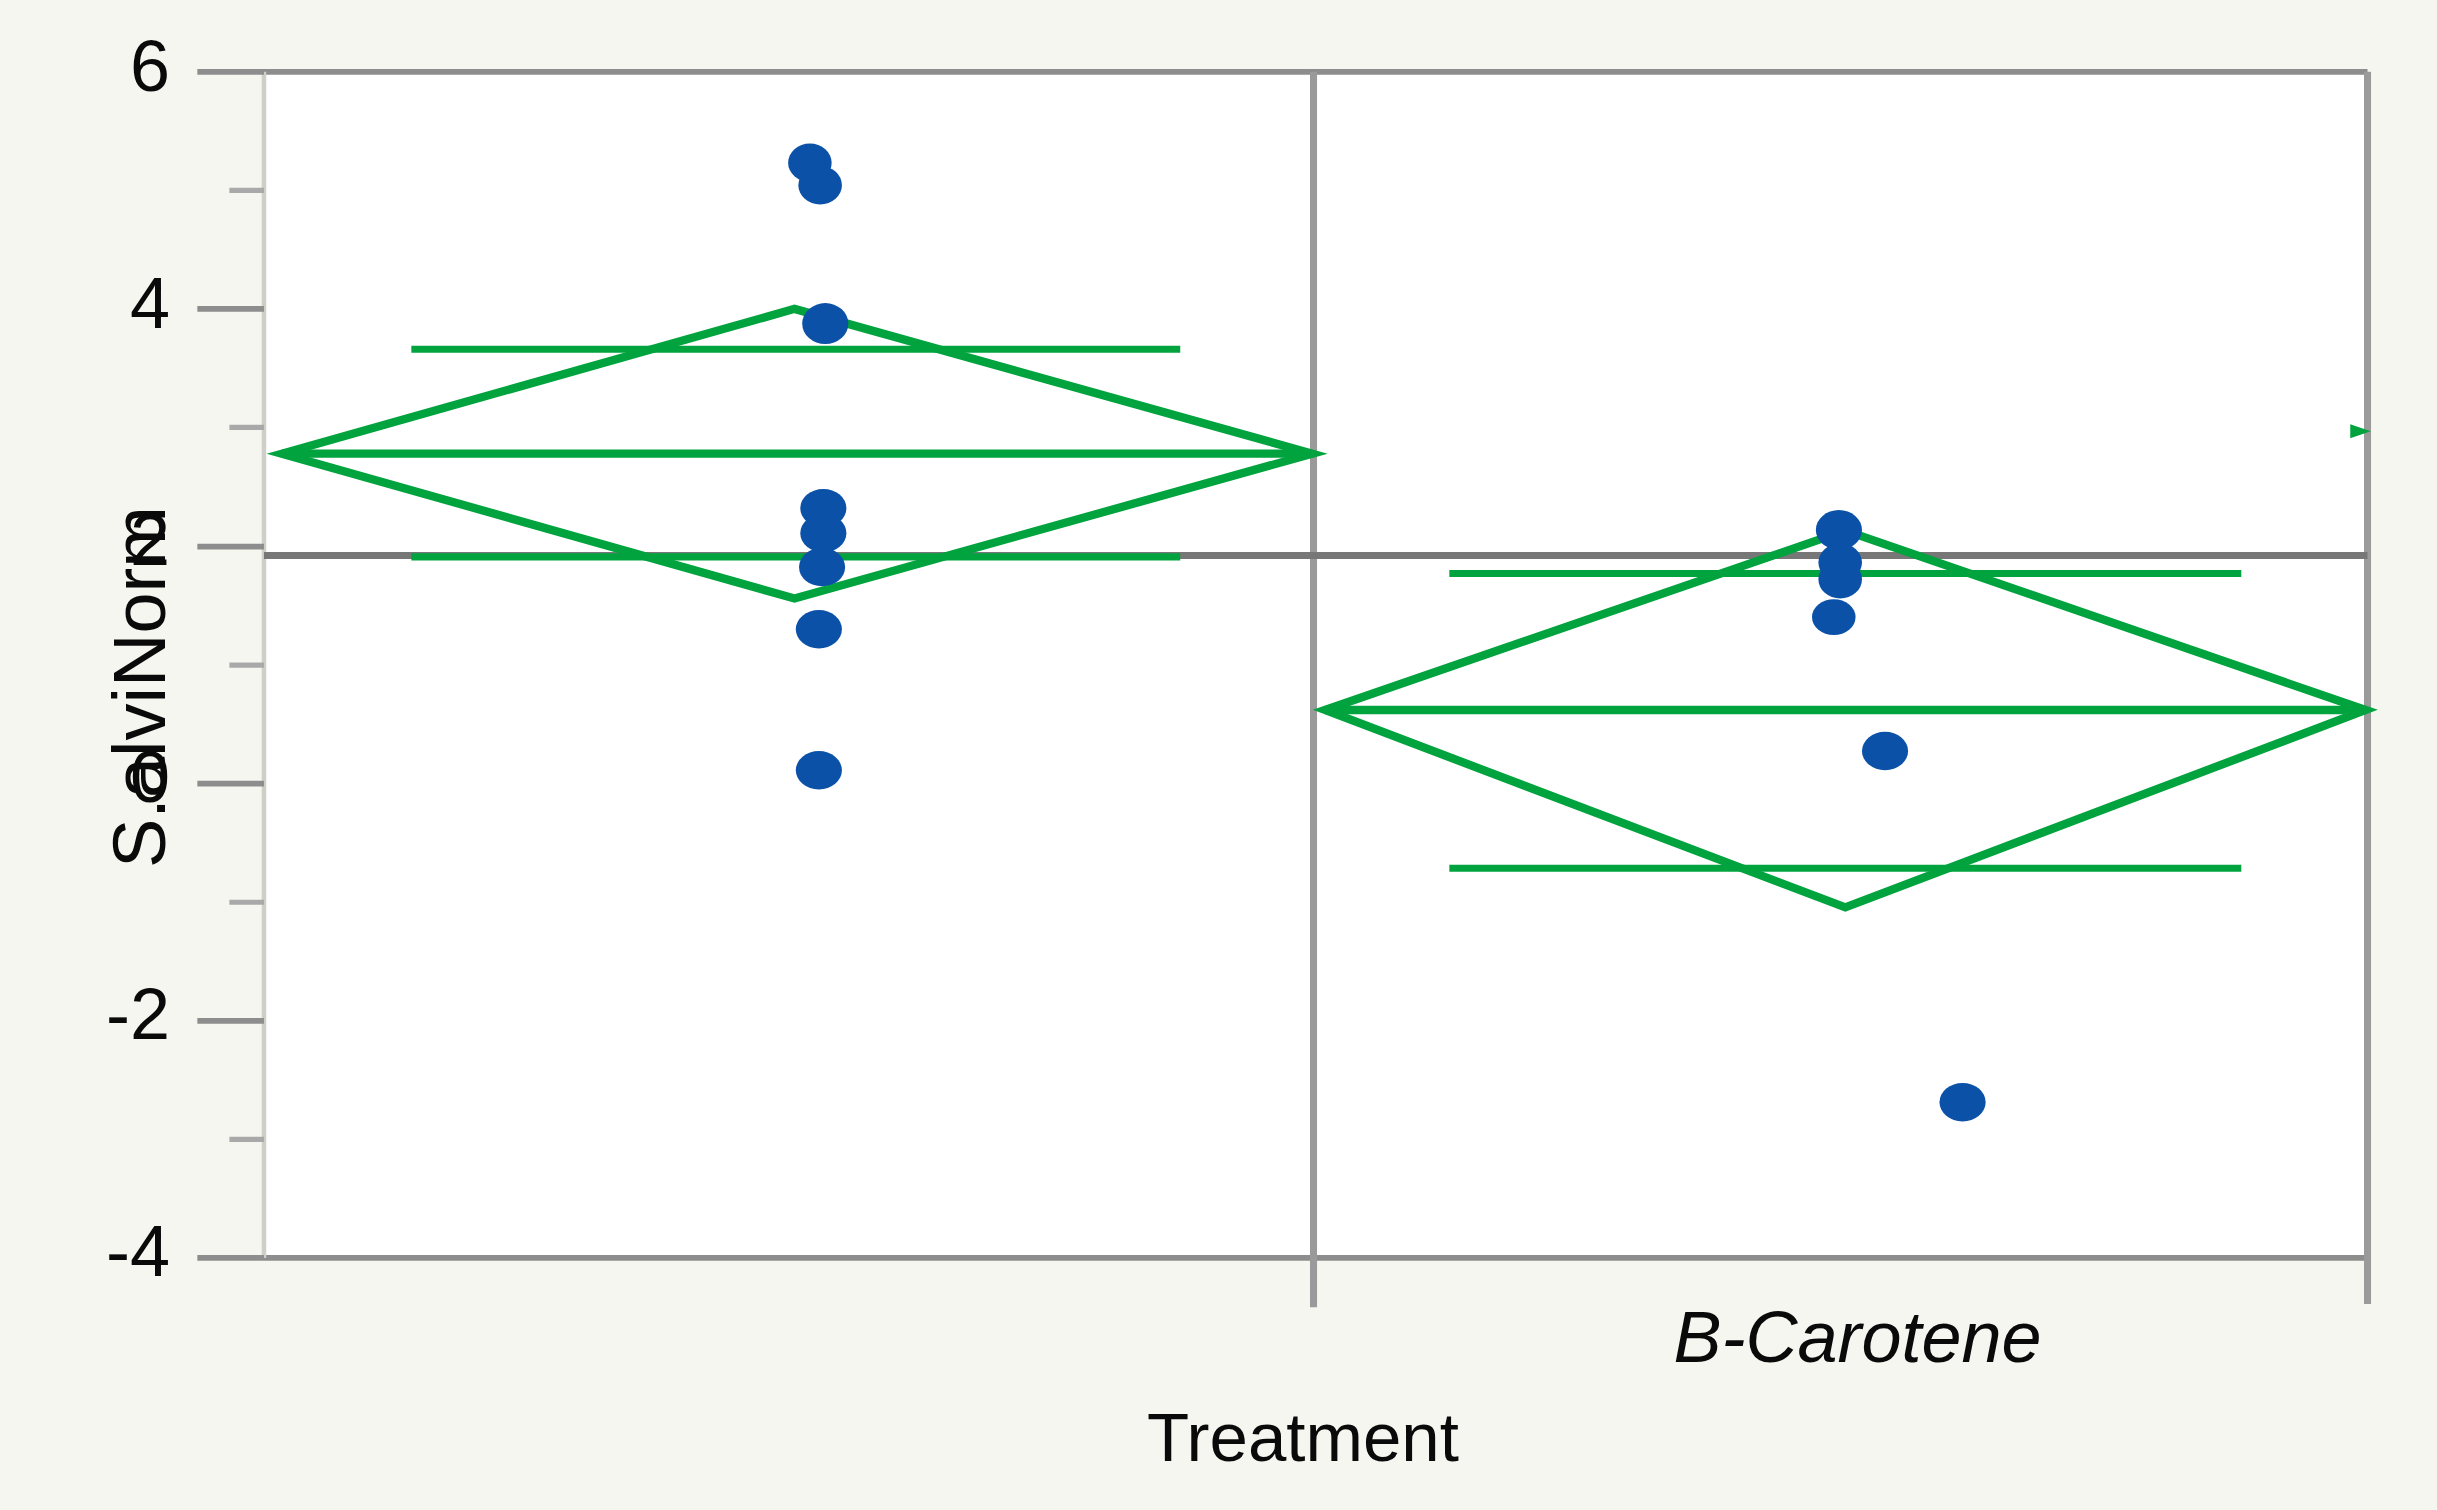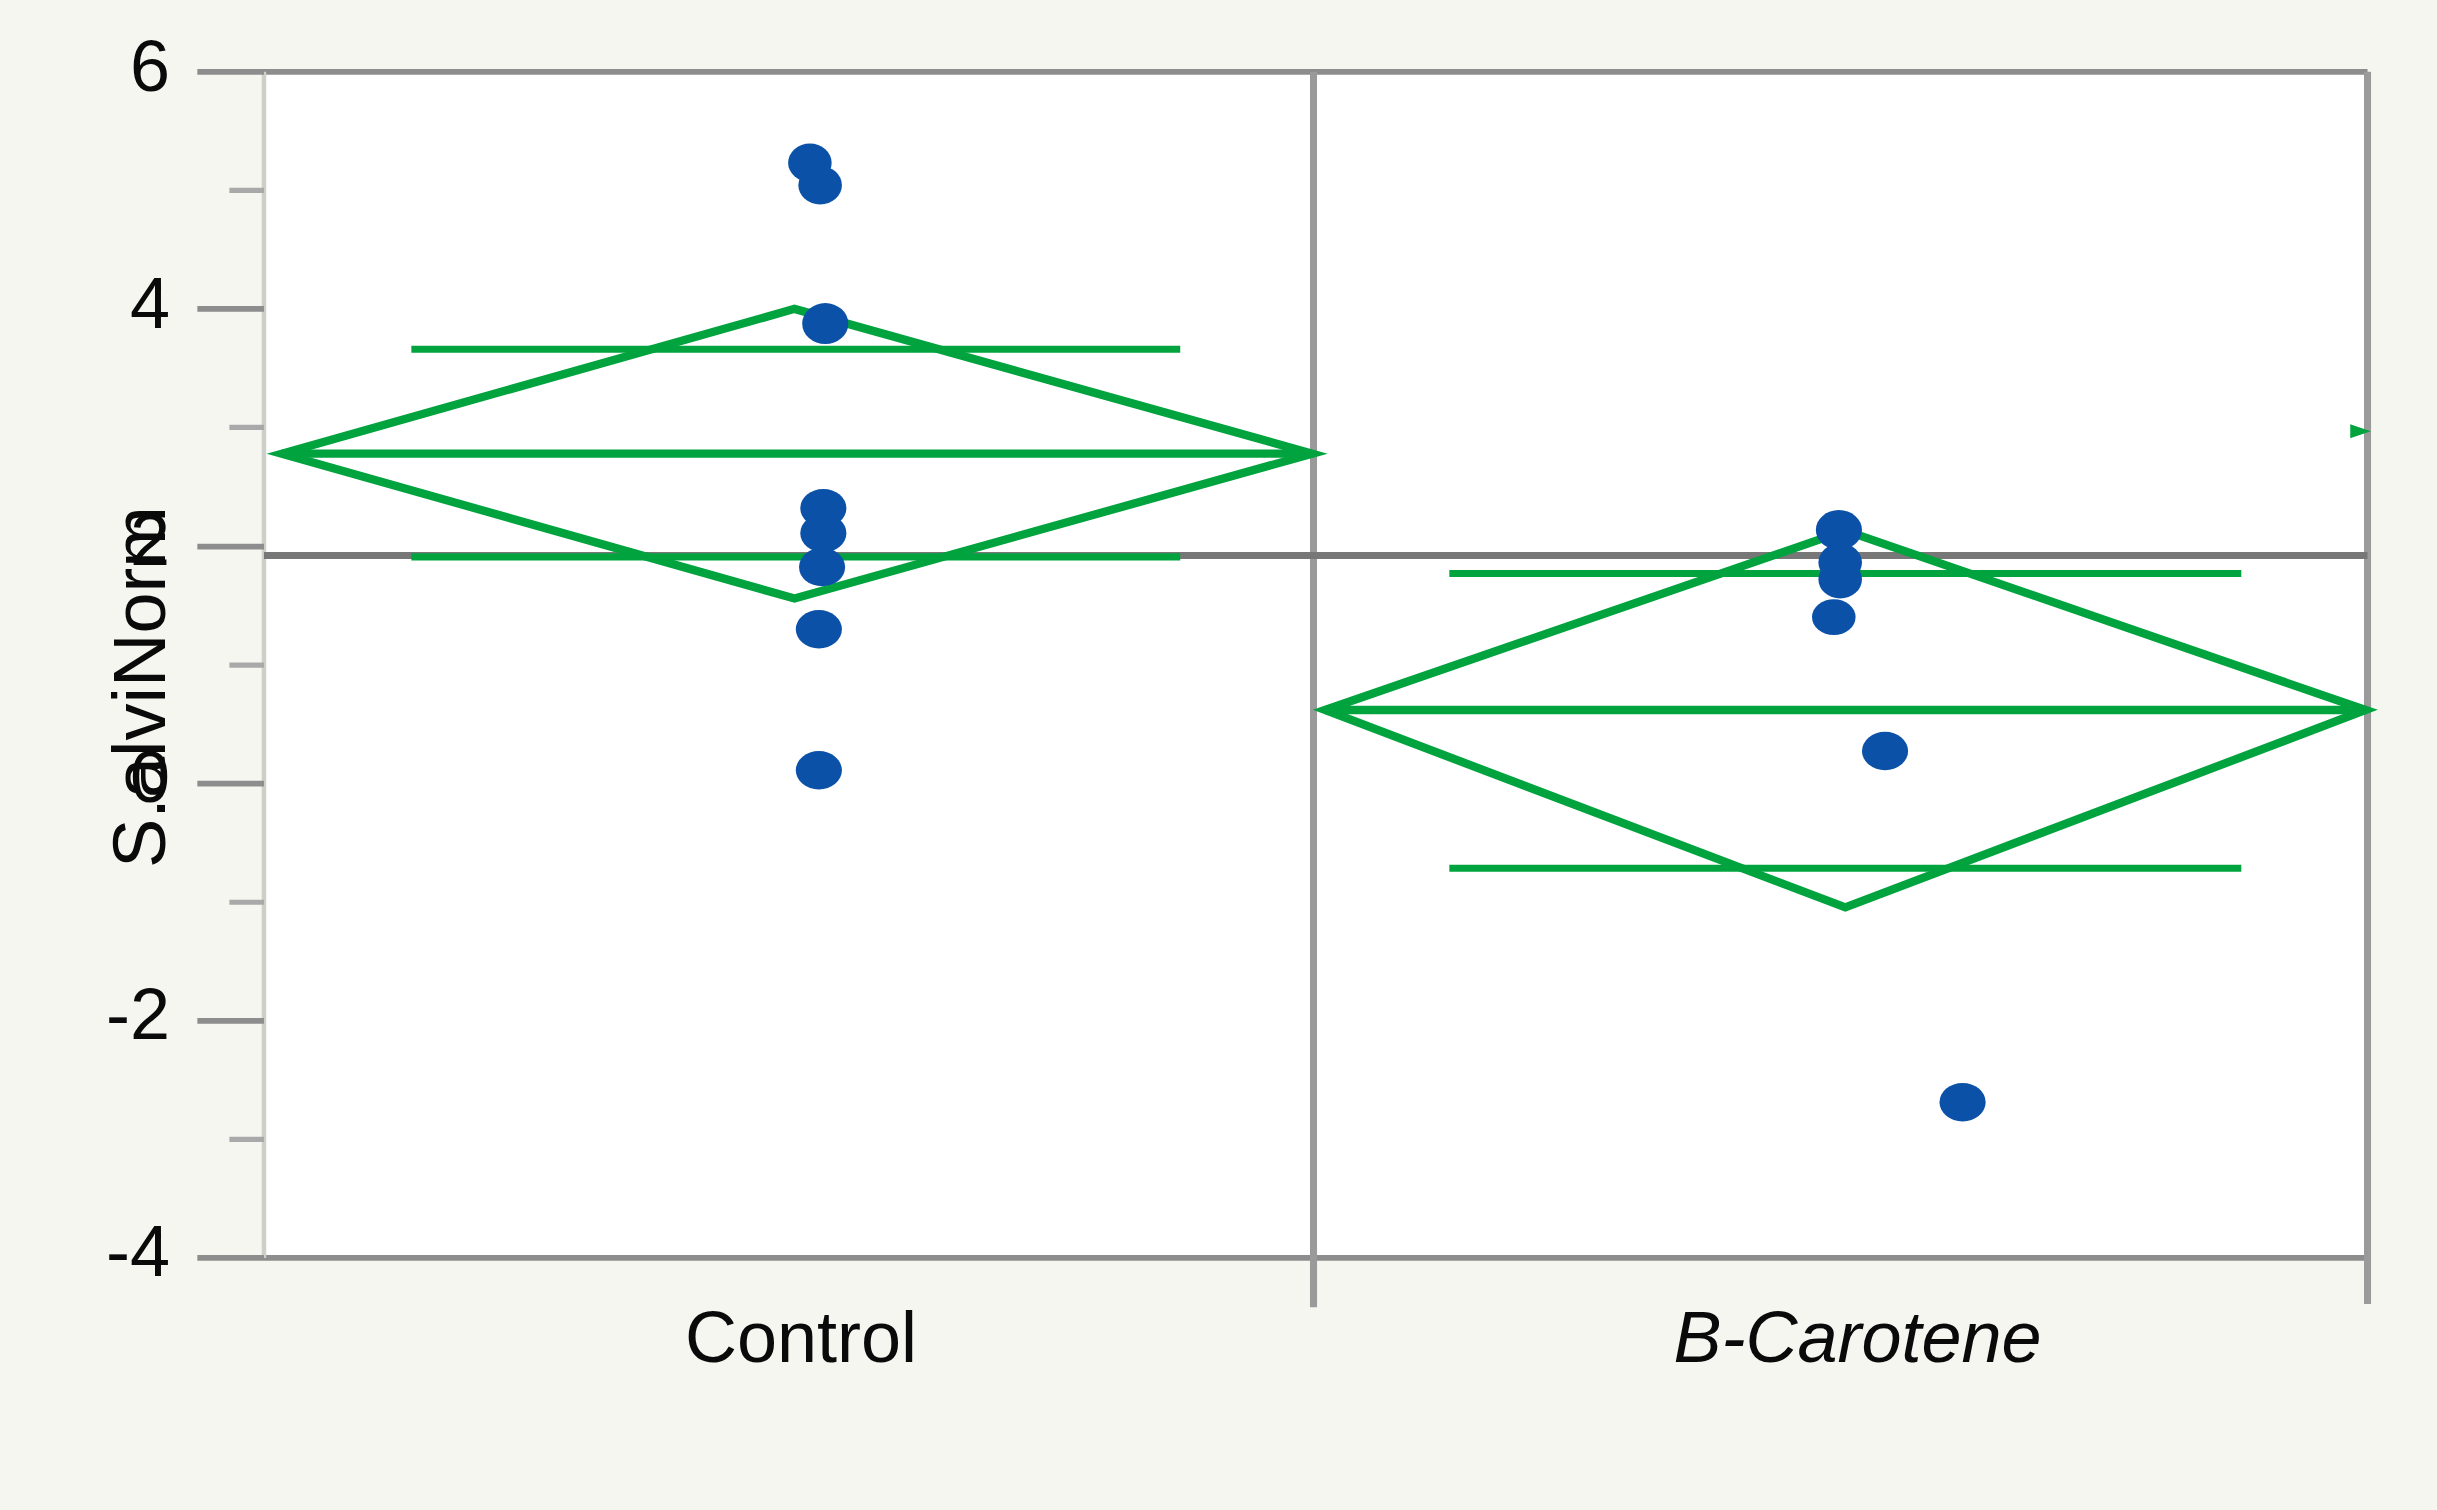--- a/index.html
+++ b/index.html
@@ -148,21 +148,21 @@
       </g>
     </svg>
 
     <div class="axis-tick-label" style="right:2268px;top:29.5px;width:167px;">6</div>
     <div class="axis-tick-label" style="right:2268px;top:267px;width:167px;">4</div>
     <div class="axis-tick-label" style="right:2268px;top:504px;width:167px;">2</div>
     <div class="axis-tick-label" style="right:2268px;top:741px;width:167px;">0</div>
     <div class="axis-tick-label" style="right:2268px;top:978px;width:167px;">-2</div>
     <div class="axis-tick-label" style="right:2268px;top:1215px;width:167px;">-4</div>
 
-    <div class="cat-label" style="left:532px;top:1301px;width:538px;">Control</div>
     <div class="cat-label" style="left:1563px;top:1301px;width:589px;font-style:italic;">B-Carotene</div>
 
+    <div id="x-axis-title" style="left:1147px;top:1403px;">Treatment</div>
 
     <div id="y-axis-title" style="left:103px;top:868px;">S.alviNorm</div>
 
   </div>
 </div>
 
 
 </body></html>

